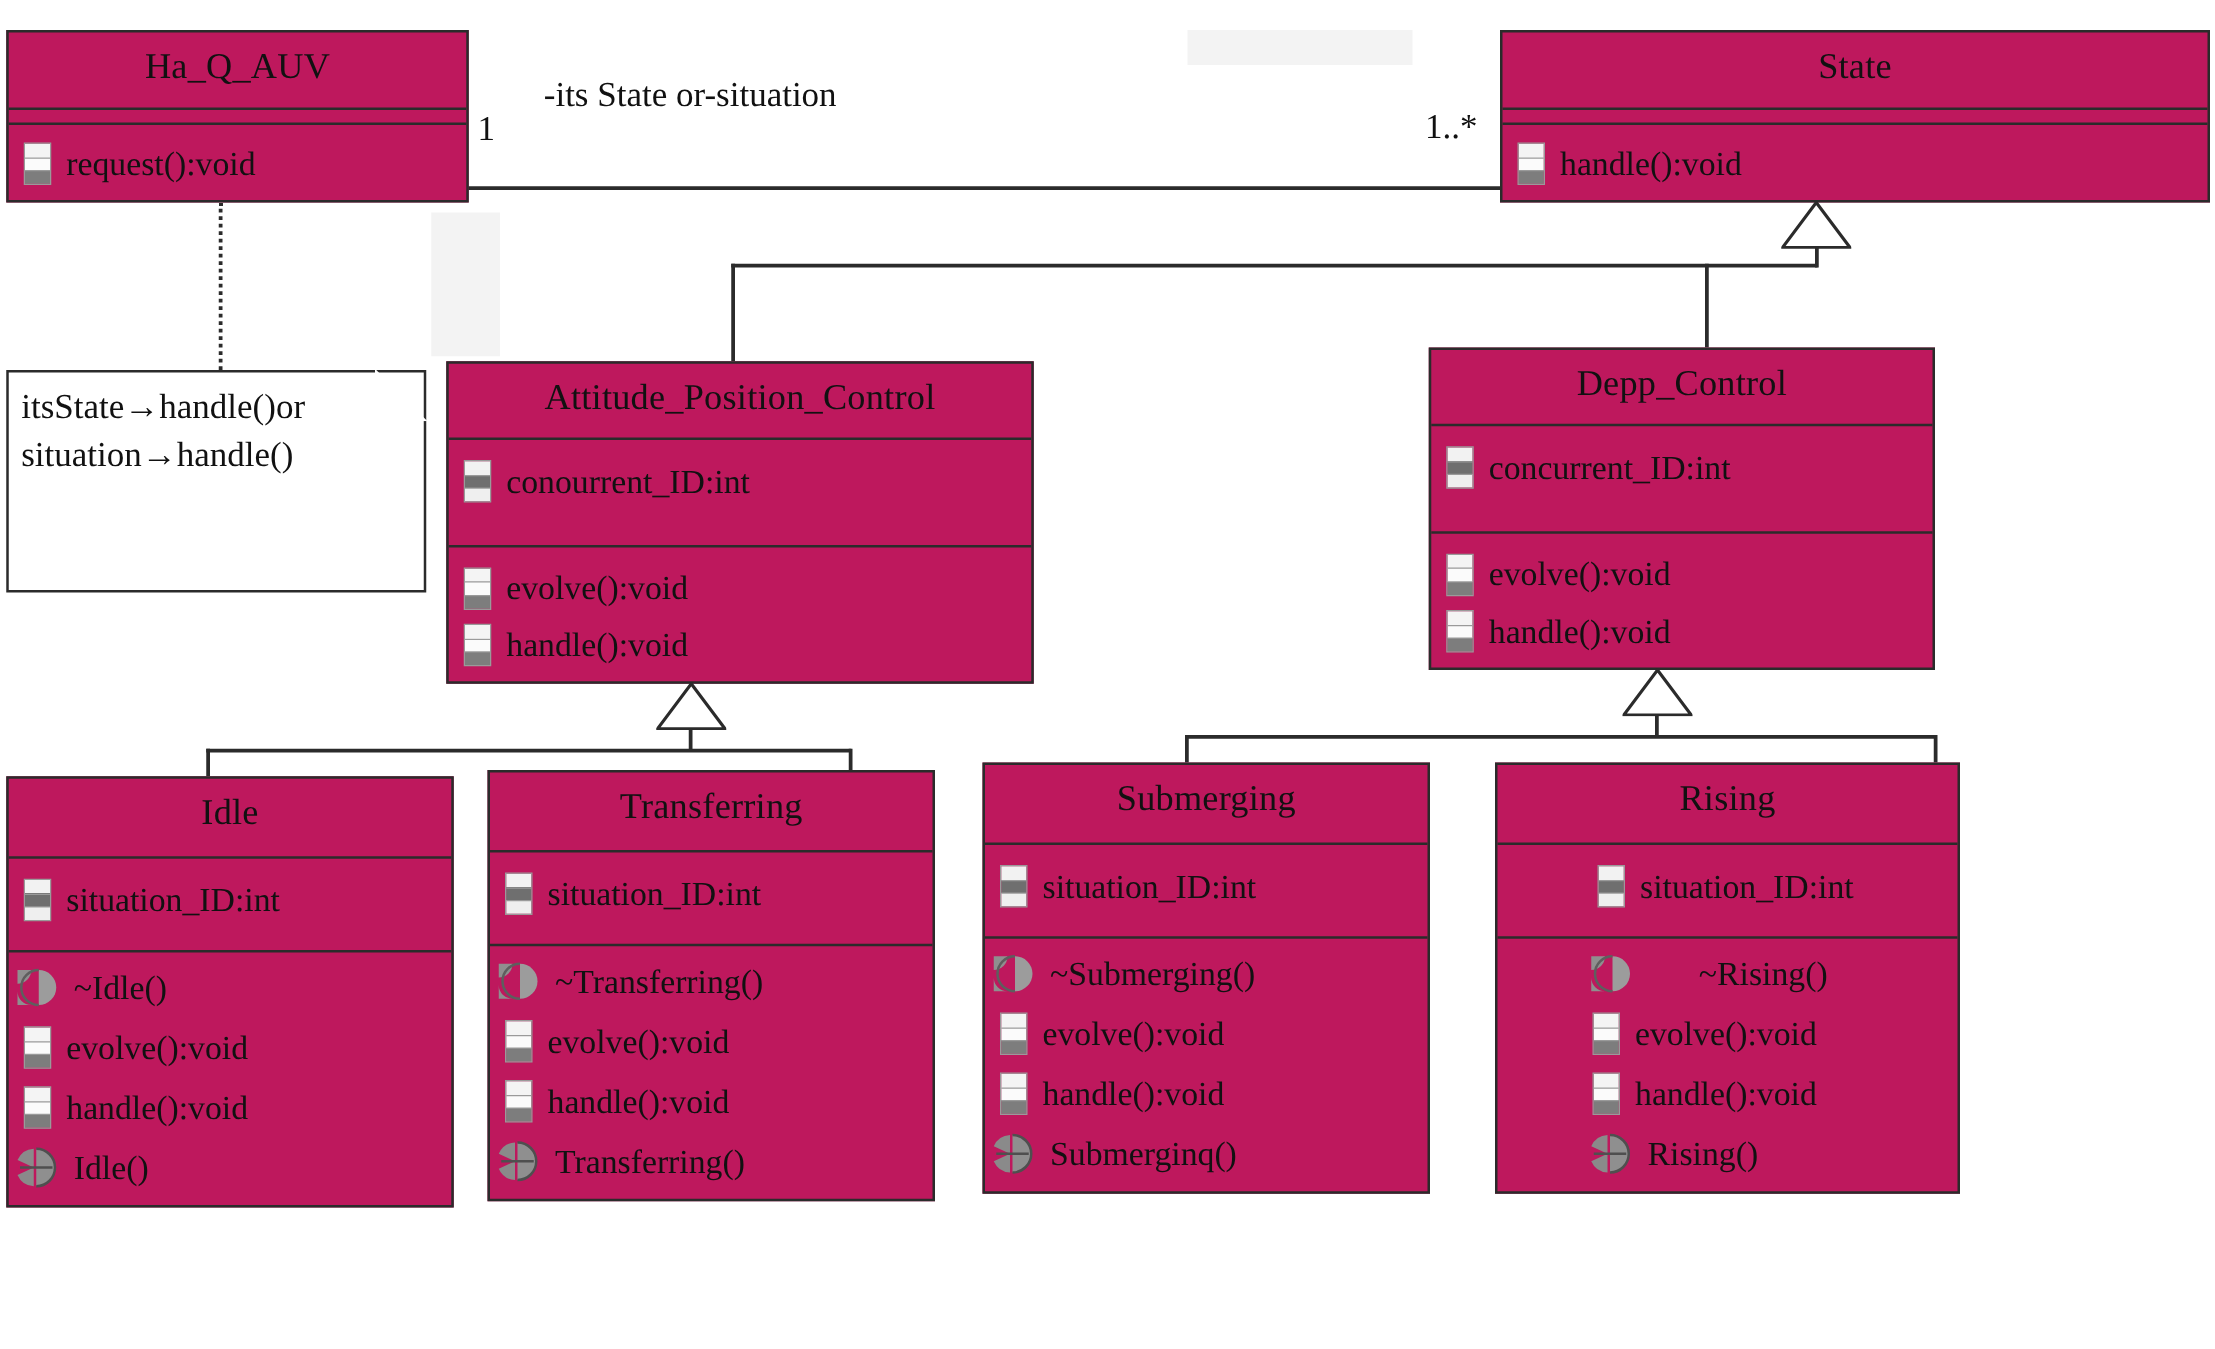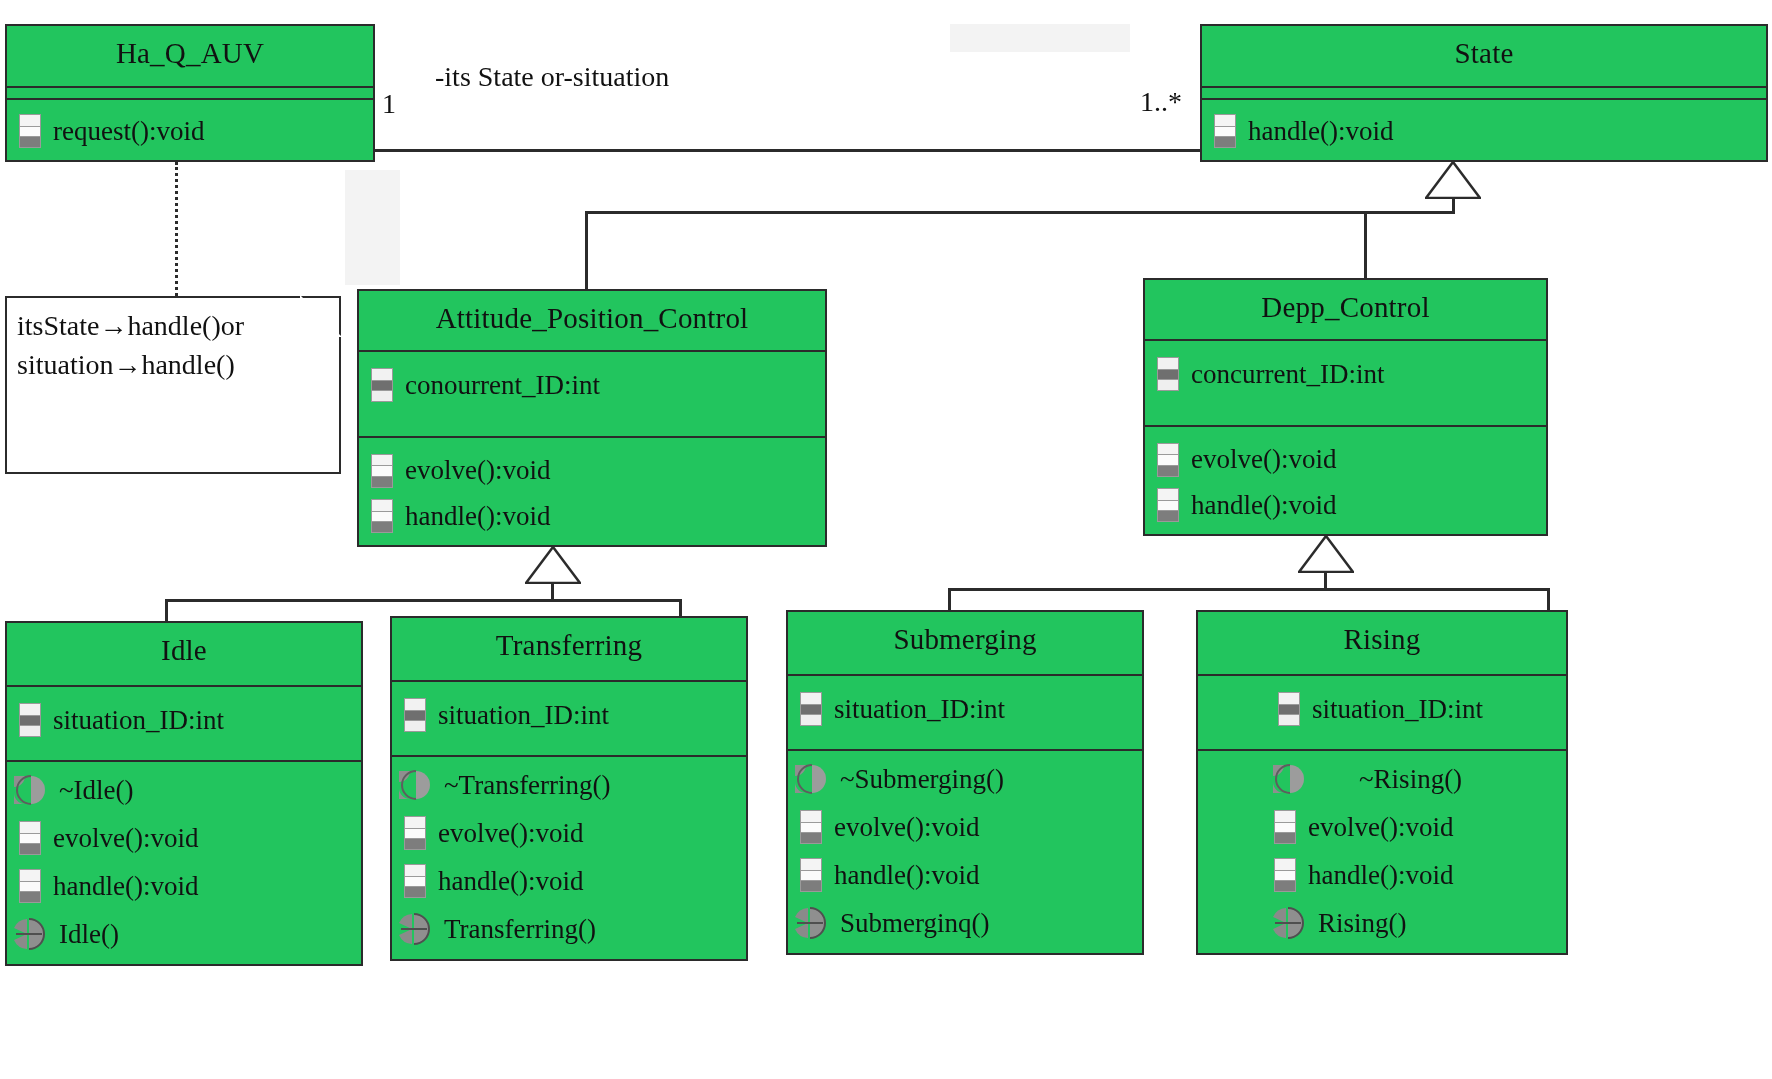--- a/index.html
+++ b/index.html
@@ -6,21 +6,21 @@
   body{
     width:1772px;height:1079px;position:relative;overflow:hidden;
     font-family:"Liberation Serif","DejaVu Serif",serif;
     color:#111111;
   }
   #stage{position:absolute;left:0;top:18px;width:1624px;height:1079px;}
 
   
   .umlbox{
     position:absolute;
-    background:#22c55e;
+    background:#be185d;
     border:2.5px solid #2b2b2b;
     box-sizing:border-box;
   }
   .umlbox .cname{
     text-align:center;
     font-size:29px;
     line-height:1.05;
     letter-spacing:0.2px;
     white-space:nowrap;
   }

